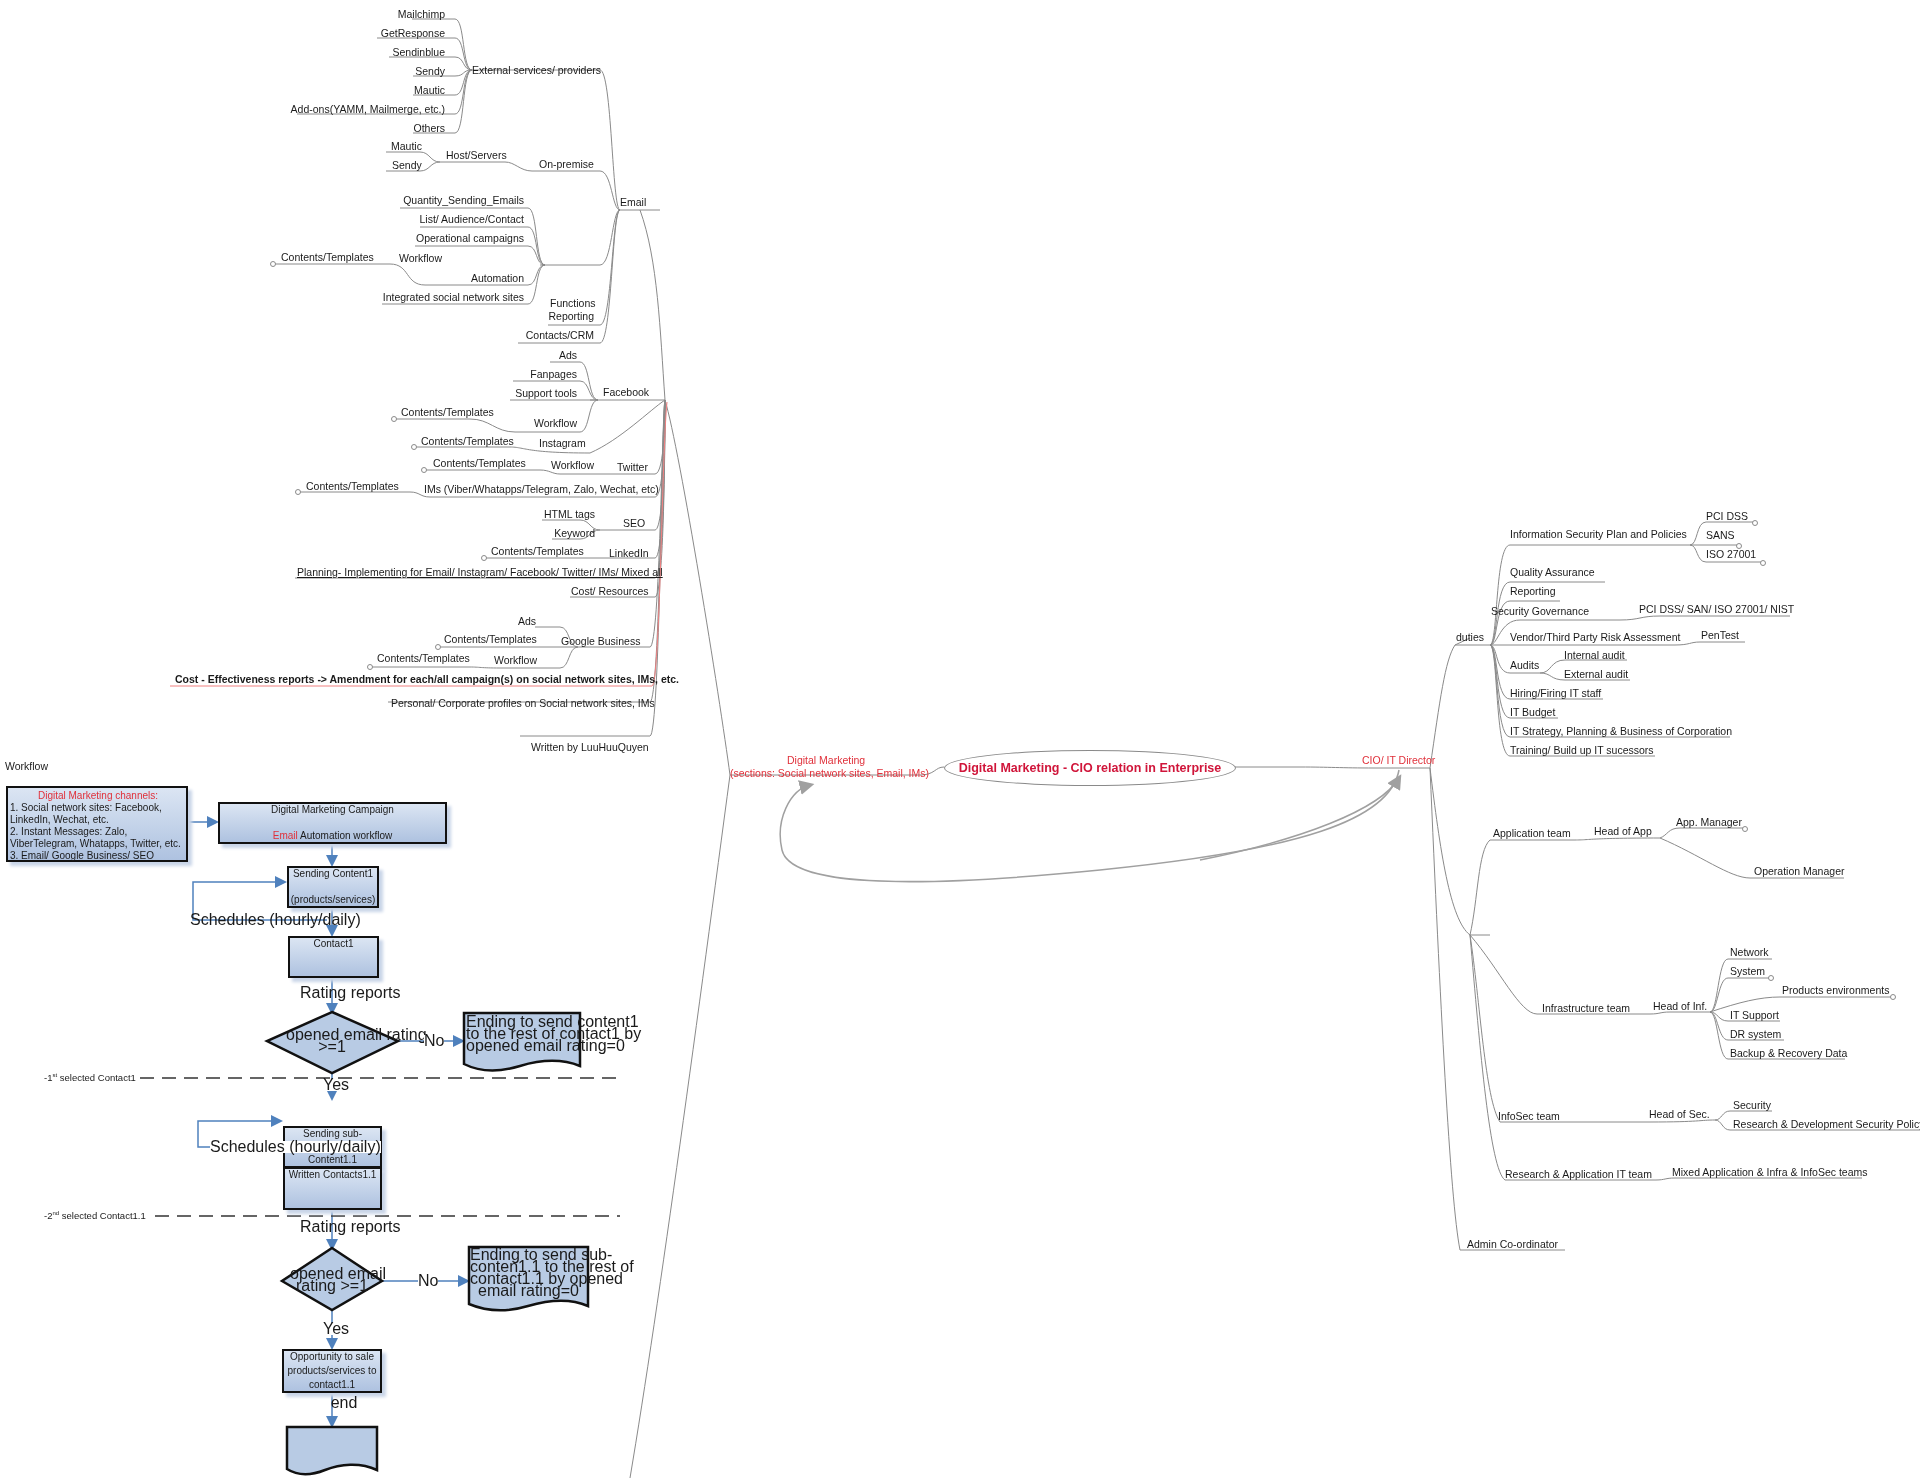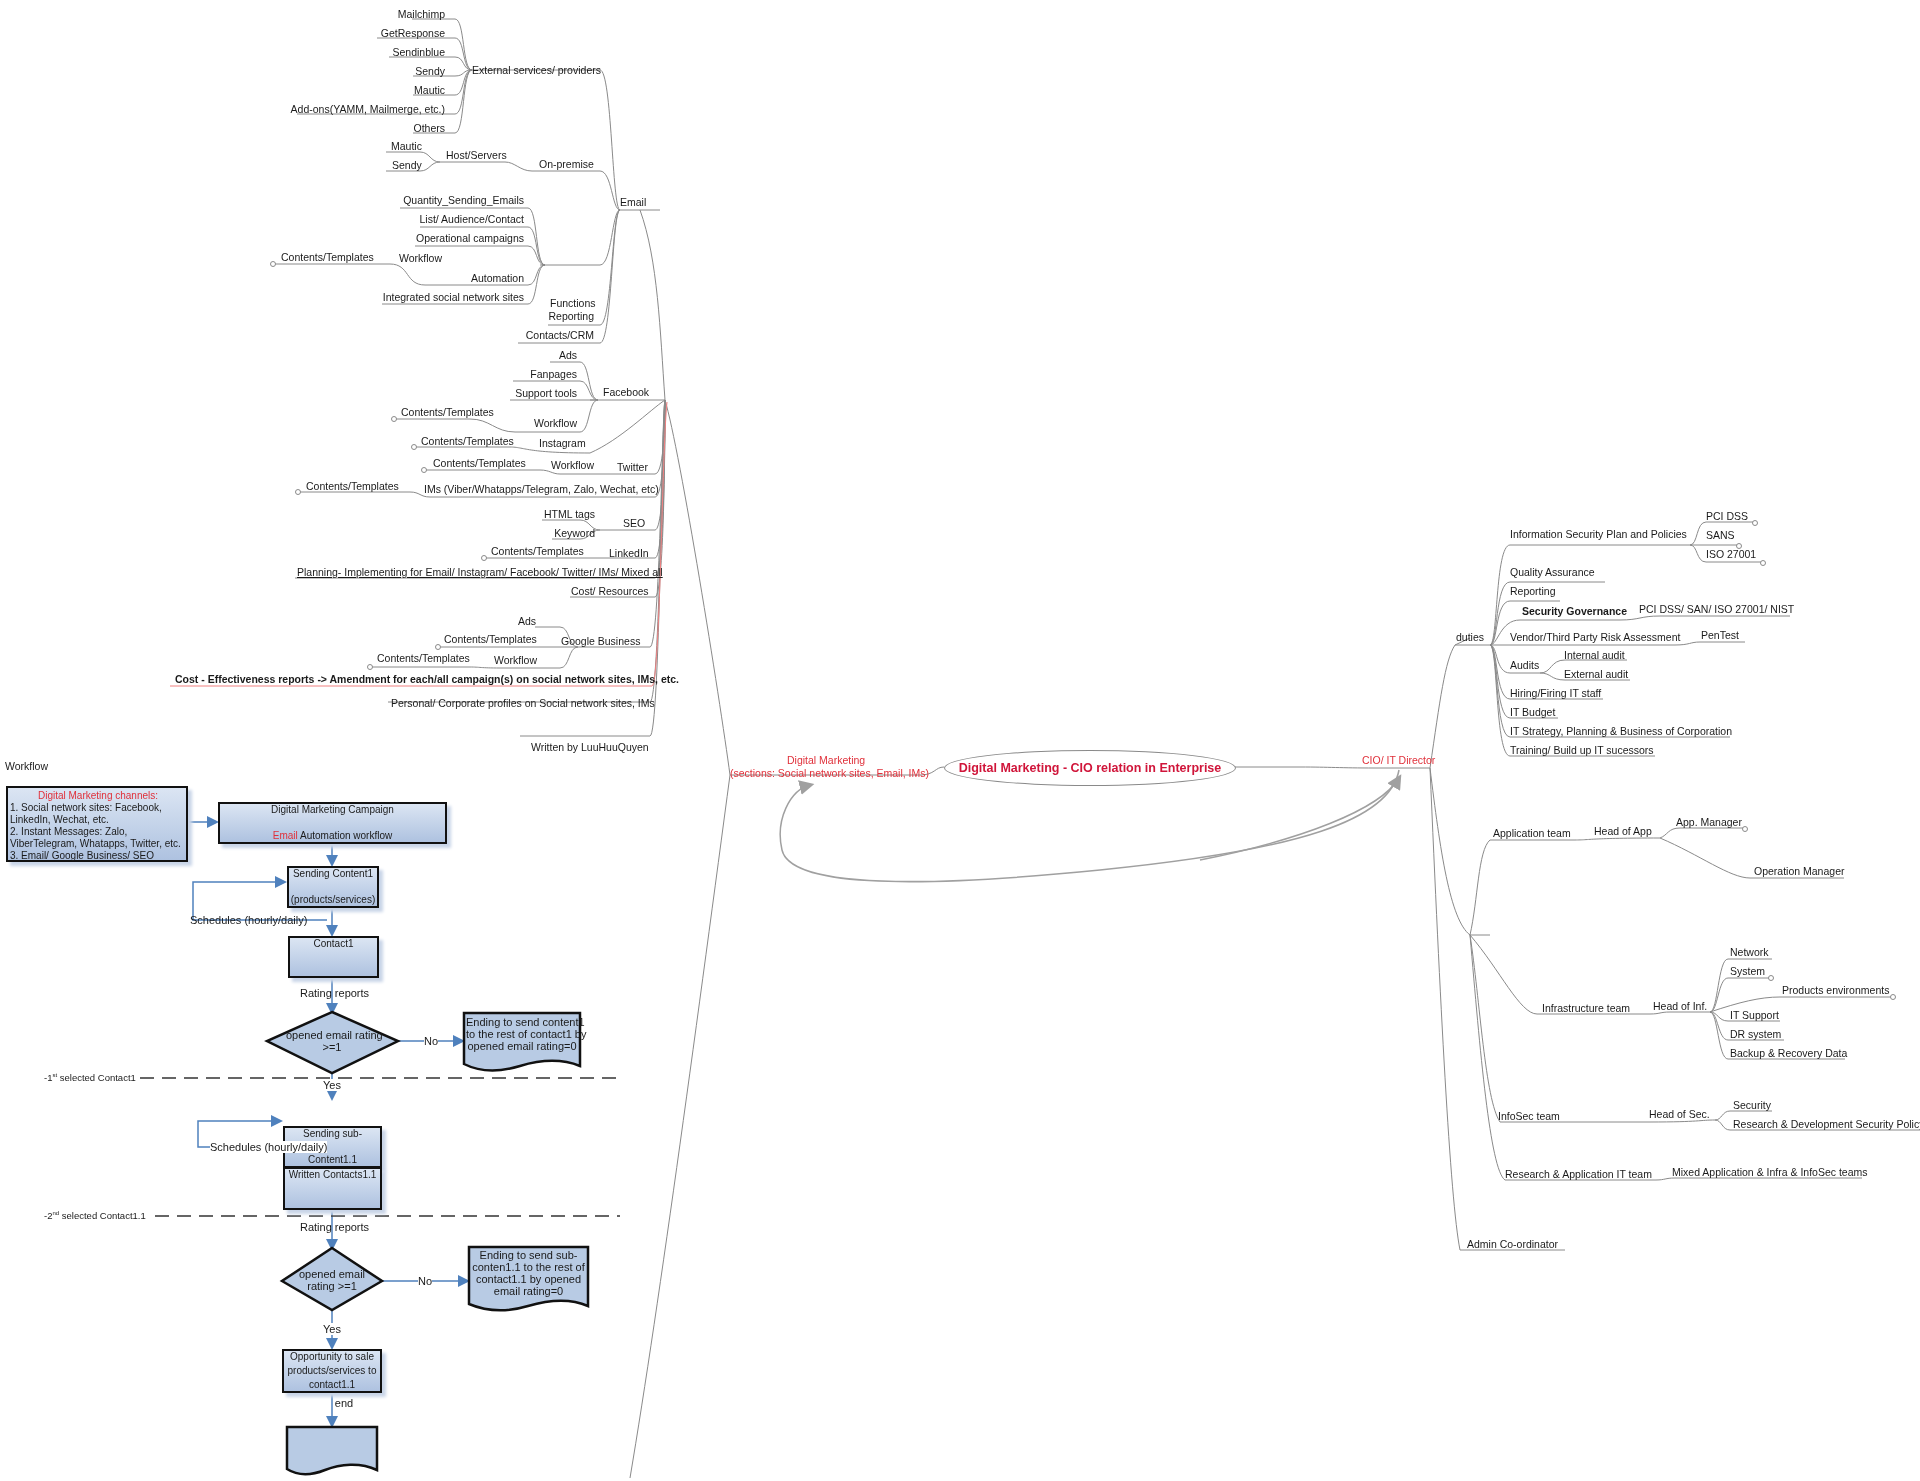--- a/index.html
+++ b/index.html
@@ -11,21 +11,21 @@
   .red { color:#e0303a; }
   .bold { font-weight:bold; }
   .center-node { position:absolute; left:944px; top:750px; width:290px; height:34px;
     border:1.5px solid #8a8a8a; border-radius:50%; background:#fff;
     display:flex; align-items:center; justify-content:center;
     font-size:12.5px; font-weight:bold; color:#d0153a; }
   .fbox { position:absolute; background:linear-gradient(180deg,#dbe5f3 0%,#aec2e0 100%);
     border:2.5px solid #111; box-shadow:4px 4px 3px #c9d5e8; display:flex; flex-direction:column;
     align-items:center; justify-content:space-between; text-align:center; font-size:10px; line-height:12px; color:#1a1a1a; }
   .fbox.left { align-items:flex-start; text-align:left; padding-left:2px; justify-content:flex-start; padding-top:2px; }
-  .ftext { position:absolute; font-size:11px; line-height:12px; text-align:center; color:#1a1a1a; white-space:nowrap; }
+  .ftext { position:absolute; font-size:16px; line-height:12px; text-align:center; color:#1a1a1a; white-space:nowrap; }
   .dash-label { position:absolute; font-size:9.5px; color:#1a1a1a; white-space:nowrap; }
   sup { font-size:6px; }
 </style>
 </head>
 <body>
 
 <svg id="lines" xmlns="http://www.w3.org/2000/svg">
   <defs>
     <marker id="arrB" markerWidth="8" markerHeight="8" refX="6" refY="4" orient="auto">
         <path d="M0,0 L8,4 L0,8 z" fill="#4f81bd"></path>
@@ -245,21 +245,21 @@
 
 <div class="t red" style="left:1362px;top:754px;">CIO/ IT Director</div>
 
 <div class="t" style="left:1456px;top:631px;">duties</div>
 <div class="t" style="left:1510px;top:528px;">Information Security Plan and Policies</div>
 <div class="t" style="left:1706px;top:510px;">PCI DSS</div>
 <div class="t" style="left:1706px;top:529px;">SANS</div>
 <div class="t" style="left:1706px;top:548px;">ISO 27001</div>
 <div class="t" style="left:1510px;top:566px;">Quality Assurance</div>
 <div class="t" style="left:1510px;top:585px;">Reporting</div>
-<div class="t" style="left:1522px;top:605px;font-weight:bold;">Security Governance</div>
+<div class="t" style="left:1491px;top:605px;">Security Governance</div>
 <div class="t" style="left:1639px;top:603px;">PCI DSS/ SAN/ ISO 27001/ NIST</div>
 <div class="t" style="left:1510px;top:631px;">Vendor/Third Party Risk Assessment</div>
 <div class="t" style="left:1701px;top:629px;">PenTest</div>
 <div class="t" style="left:1510px;top:659px;">Audits</div>
 <div class="t" style="left:1564px;top:649px;">Internal audit</div>
 <div class="t" style="left:1564px;top:668px;">External audit</div>
 <div class="t" style="left:1510px;top:687px;">Hiring/Firing IT staff</div>
 <div class="t" style="left:1510px;top:706px;">IT Budget</div>
 <div class="t" style="left:1510px;top:725px;">IT Strategy, Planning &amp; Business of Corporation</div>
 <div class="t" style="left:1510px;top:744px;">Training/ Build up IT sucessors</div>

